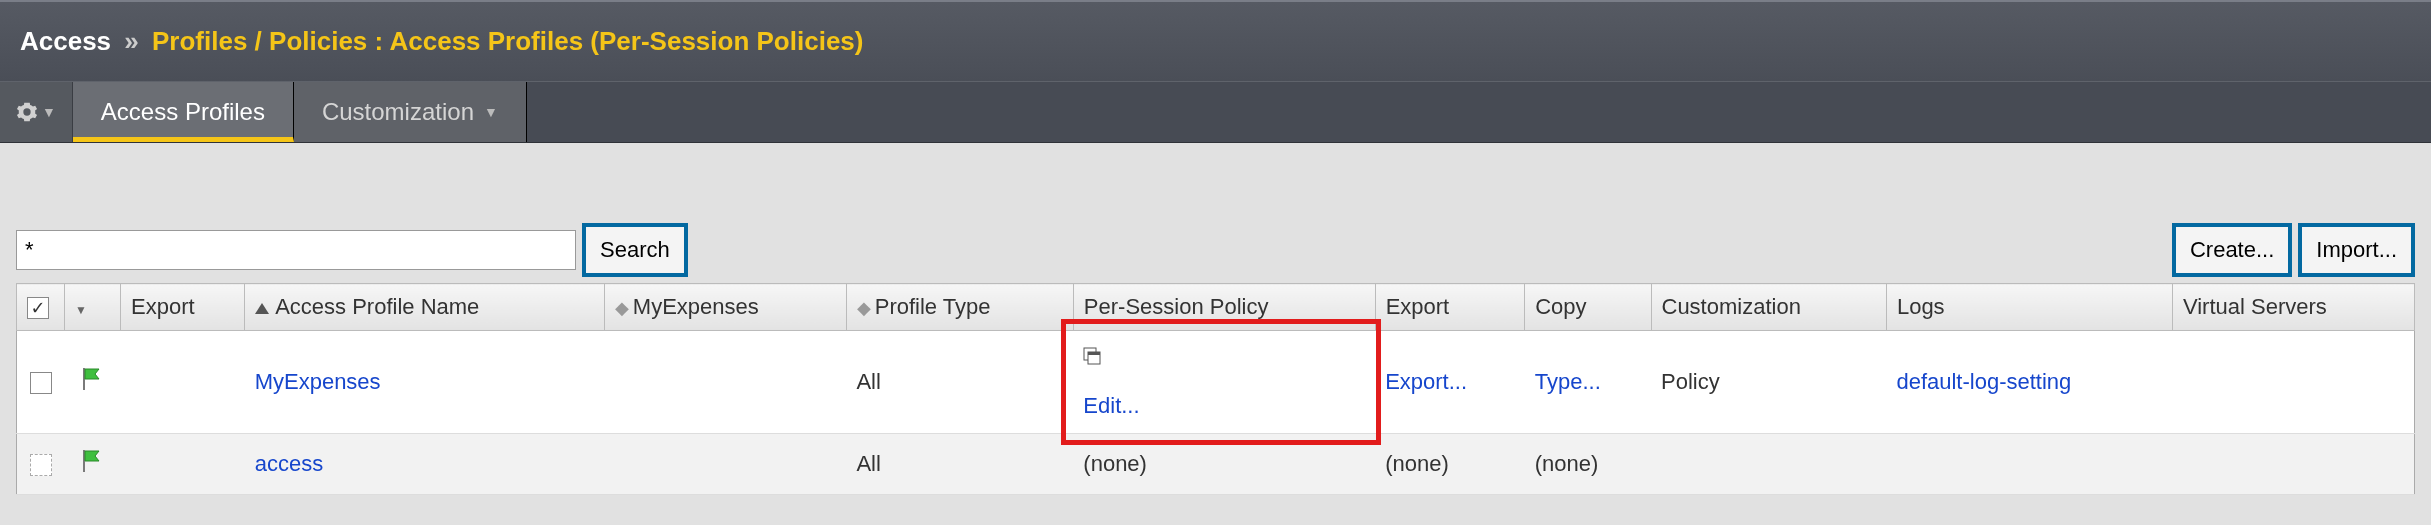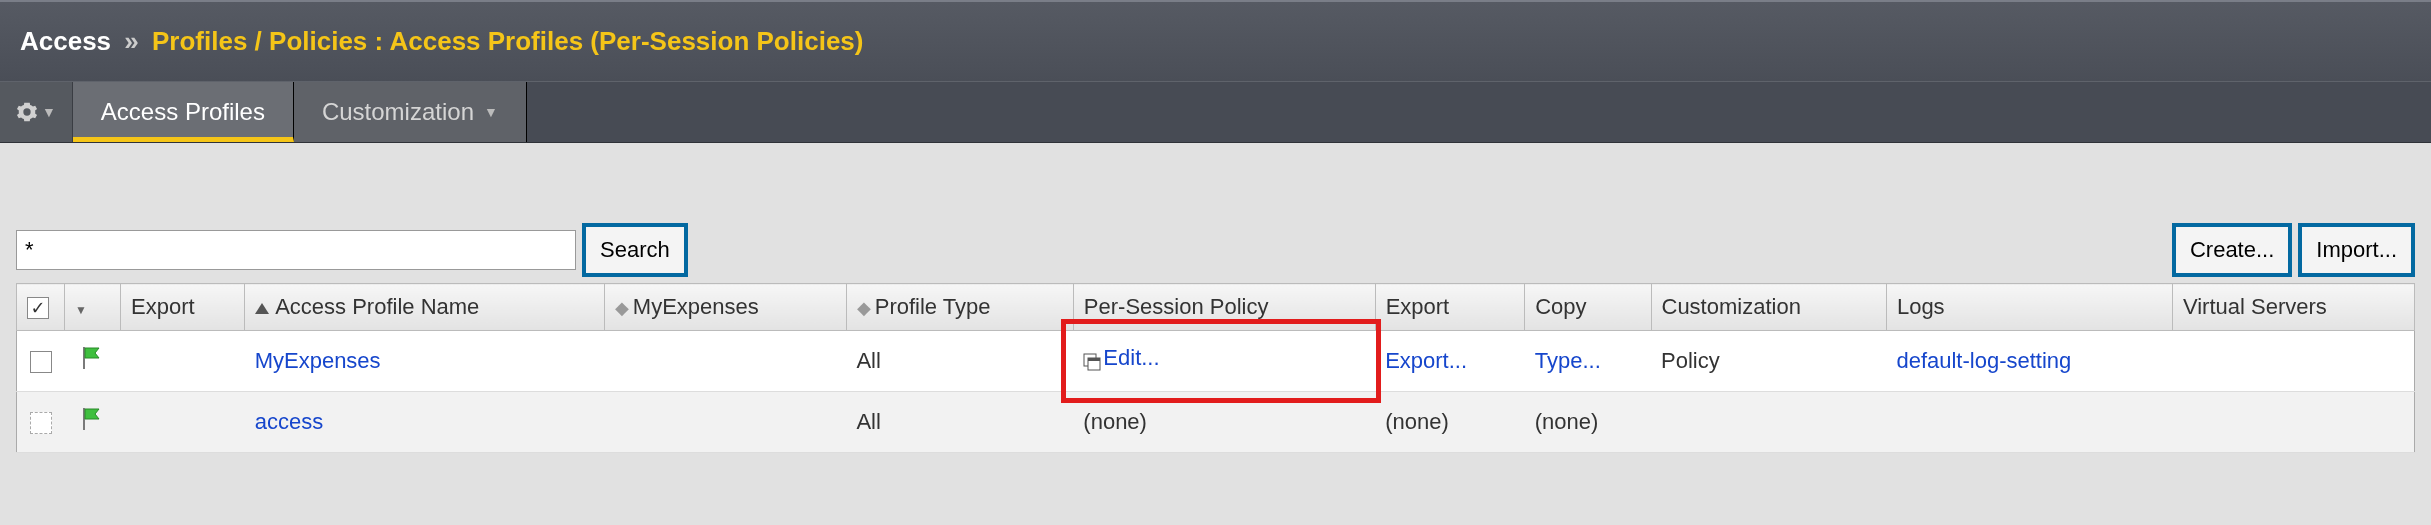--- a/index.html
+++ b/index.html
@@ -125,22 +125,23 @@
 
   .flag {
     display:inline-block;
   }
   .flag svg { display:block; }
 
   .link { color: #1646cc; text-decoration: none; cursor: pointer; }
 
   .edit-cell {
     display: inline-flex;
-    align-items: flex-end;
-    gap: 2px;
+    align-items: flex-start;
+    gap: 28px;
+    flex-direction: column;
   }
   .red-box {
     position: absolute;
     border: 5px solid #e21c1c;
     pointer-events: none;
     left: -12px; right: -6px; top: -12px; bottom: -12px;
   }
   td.pos-rel { position: relative; }
 
   .col-chk { width:48px; text-align:center;}

